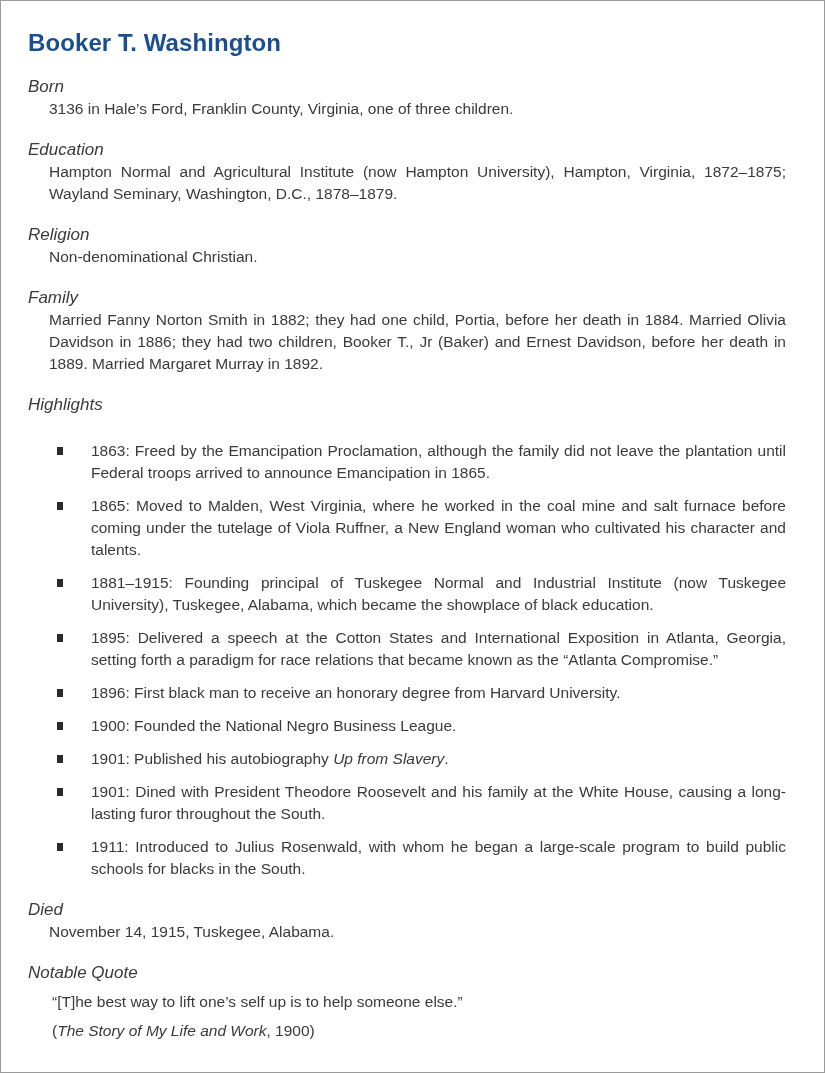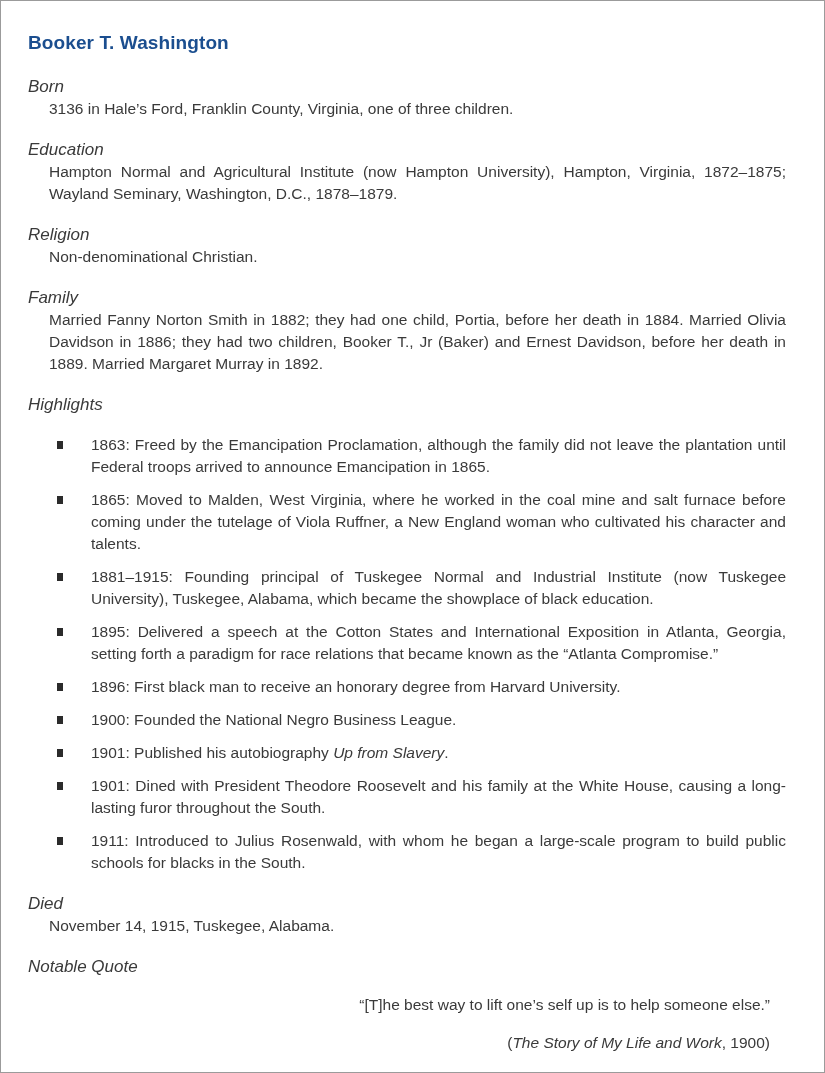--- a/index.html
+++ b/index.html
@@ -14,42 +14,42 @@
     width:825px;height:1073px;
     border:1px solid var(--border-color);
     background:#fff;
     padding:22px 38px 0 27px;
     font-family:"Liberation Sans",sans-serif;
     color:var(--text-color);
     font-size:15.5px;line-height:22px;
     overflow:hidden;
   }
   .title{
-    font-size:19px;line-height:28px;
+    font-size:24px;line-height:28px;
     color:var(--title-color);
     margin:6px 0 0 0;font-weight:bold;
     letter-spacing:.1px;
   }
   .section{margin-top:19px}
   .heading{
     font-style:italic;font-weight:normal;
     font-size:17px;line-height:22px;margin:0;
     color:var(--text-color);
   }
   .para{margin:0;padding-left:21px;text-align:justify}
-  .bullets{margin-top:18px}
+  .bullets{margin-top:24px}
   .bullet{display:flex;margin-top:11px}
   .bullet:first-child{margin-top:0}
   .bullet-marker{
     flex:0 0 6px;width:6px;height:8px;
     background:var(--bullet-color);
     margin:7px 0 0 29px;
   }
   .bullet-text{margin-left:28px;text-align:justify;flex:1 1 auto}
-  .quote-line{margin:16px;padding-left:17px;text-align:right}
+  .quote-line{margin:7px;padding-left:17px;text-align:left}
 </style>
 </head>
 <body>
 
 <div class="page">
   <h1 class="title">Booker T. Washington</h1>
   <div id="sections">
       <section class="section">
         <h2 class="heading">Born</h2>
         <p class="para">3136 in Hale’s Ford, Franklin County, Virginia, one of three children.</p>

